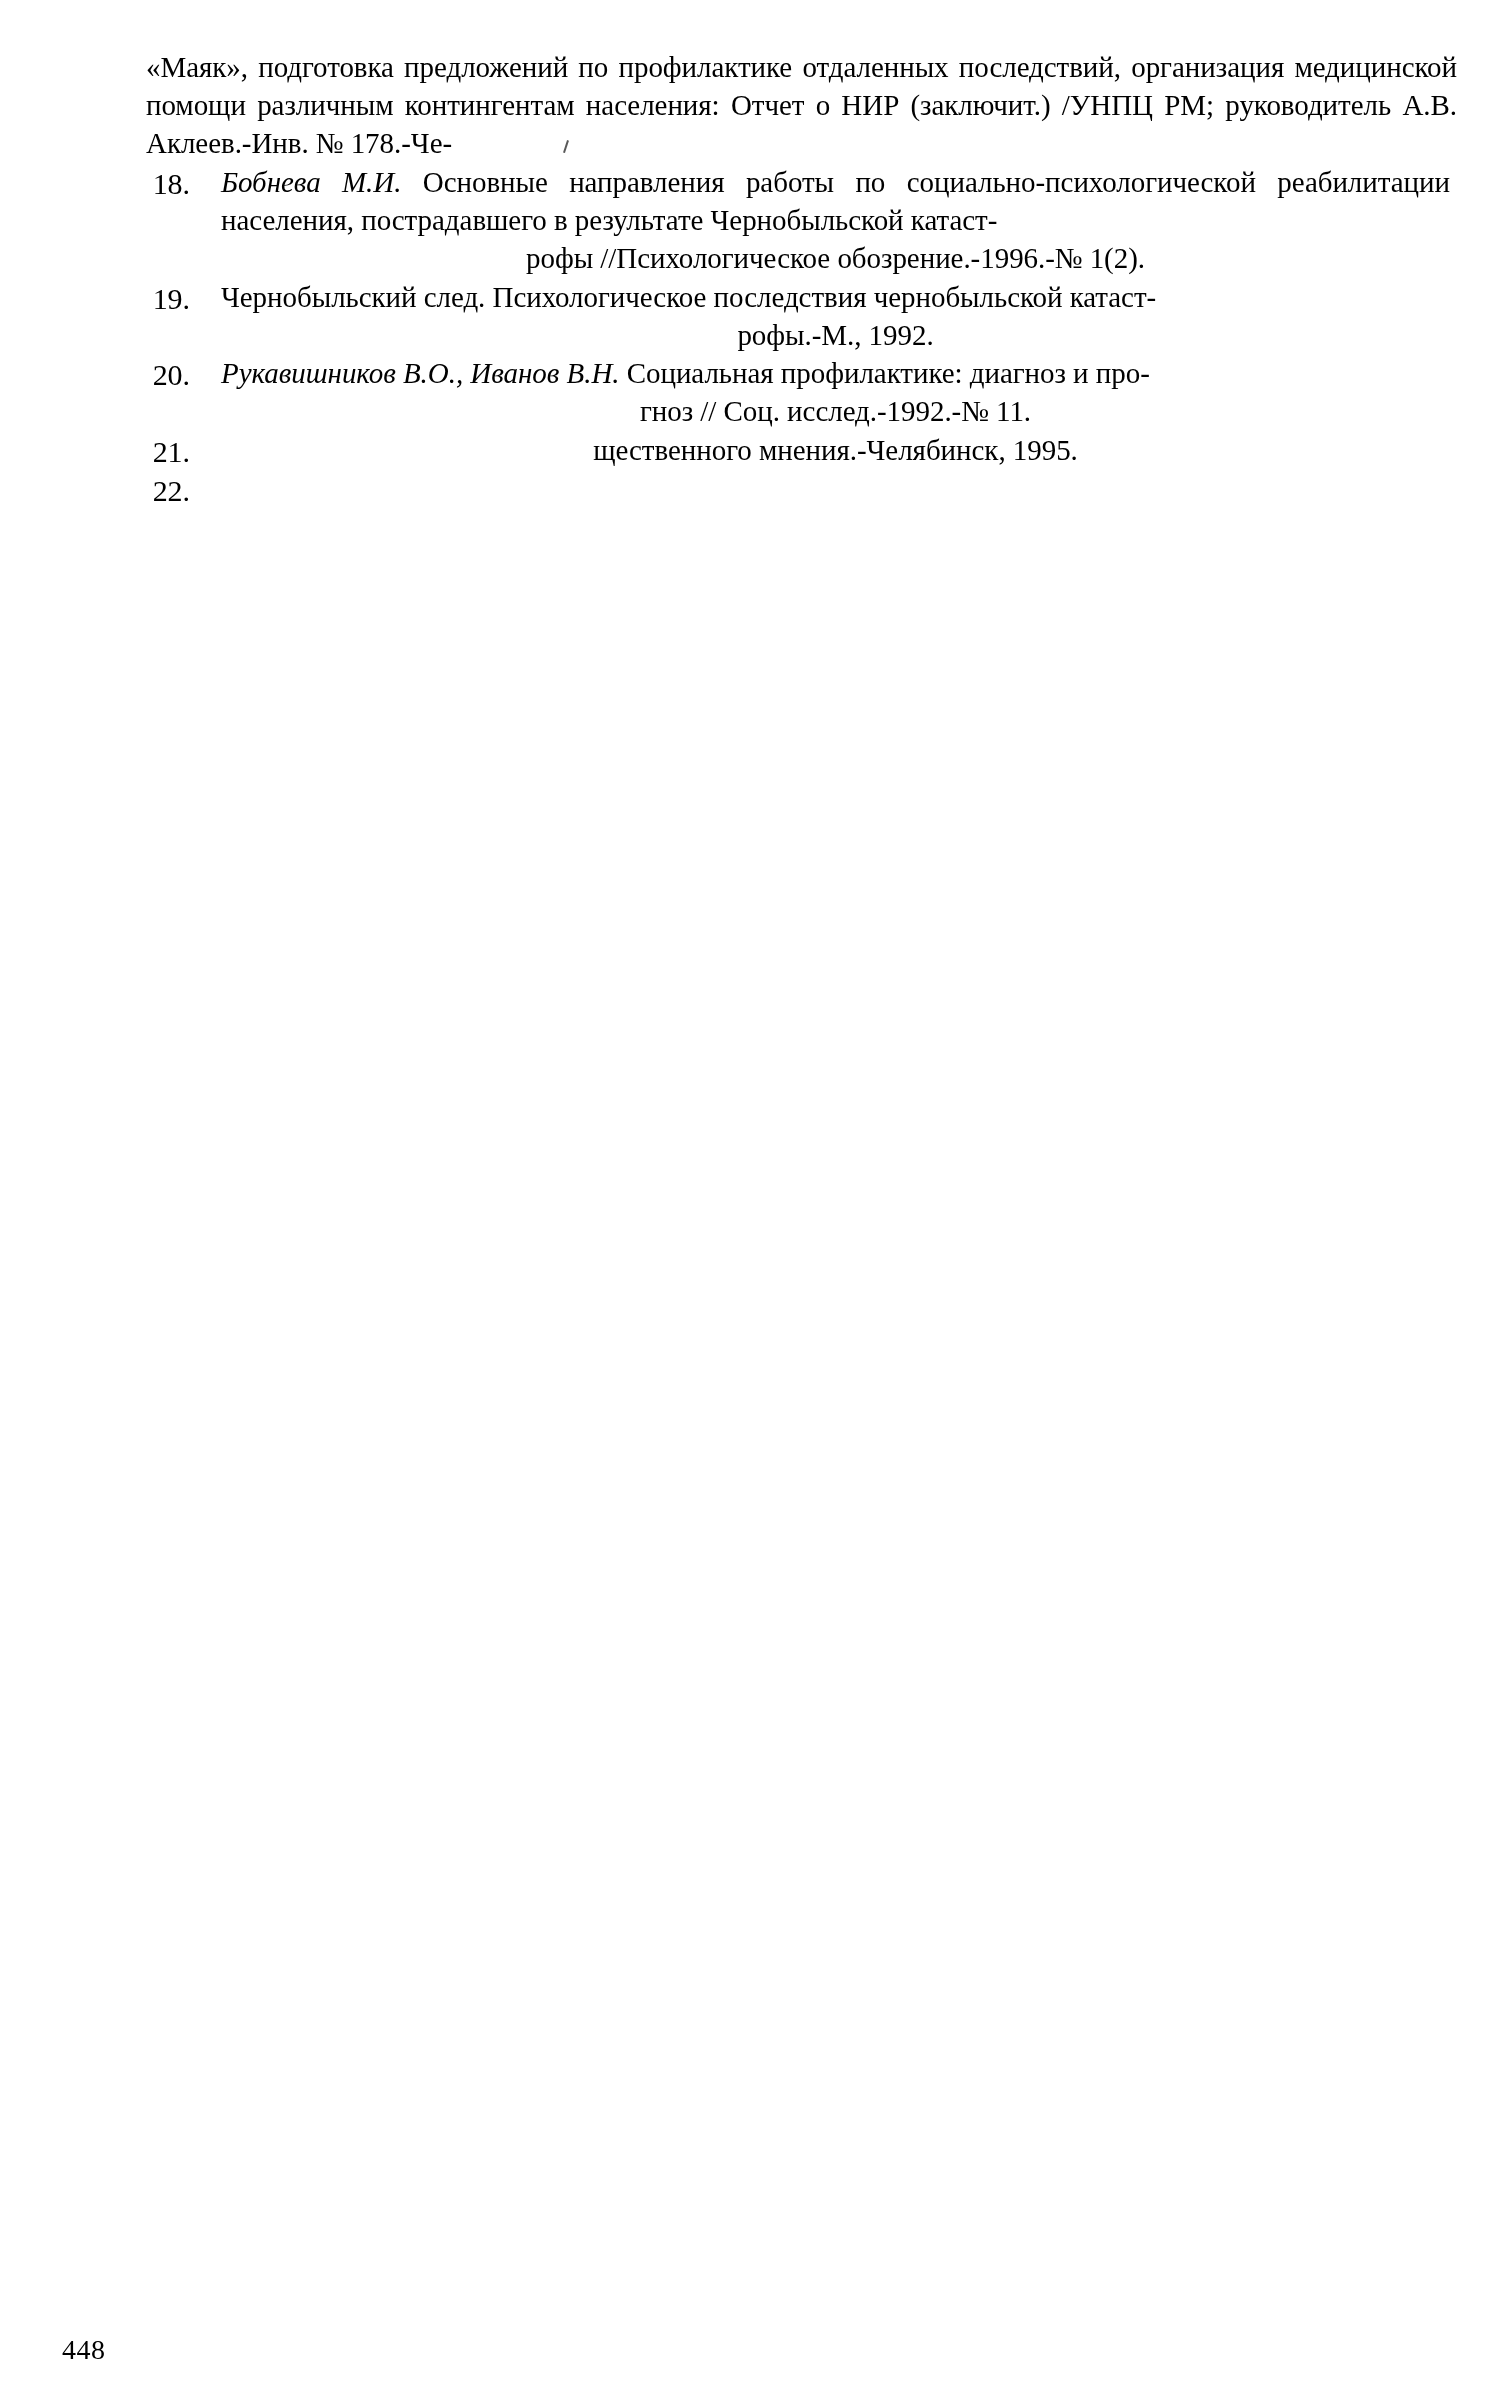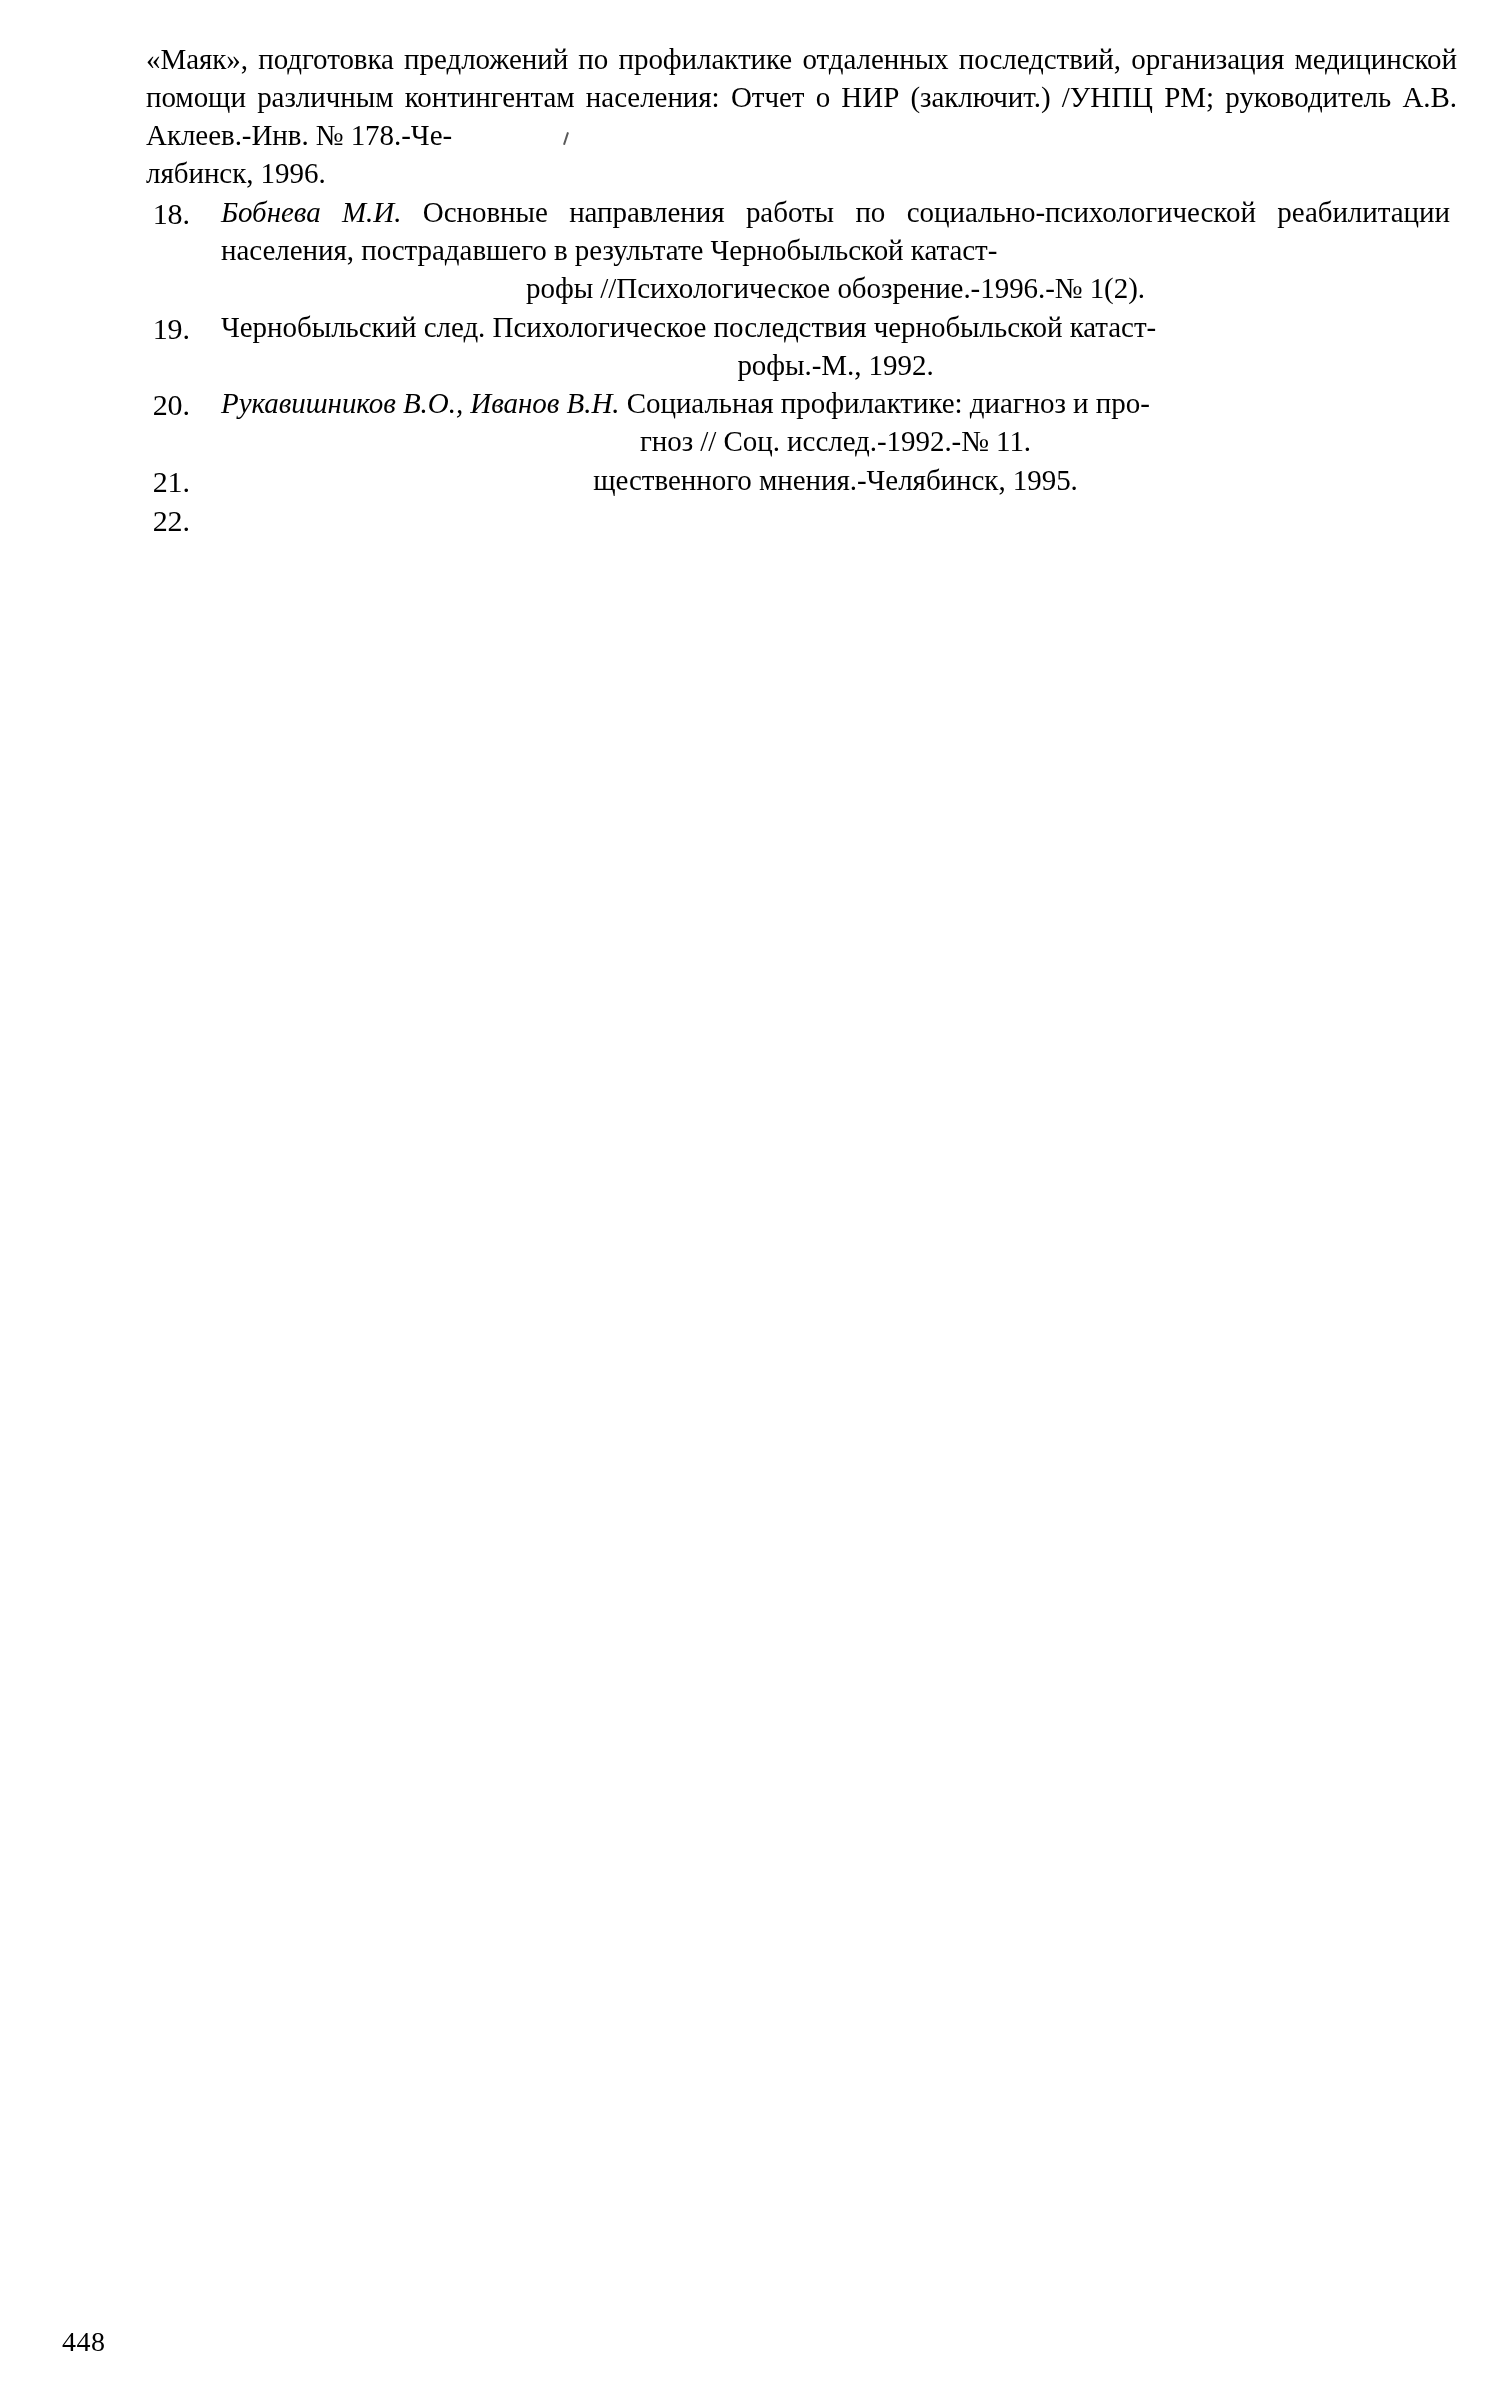--- a/index.html
+++ b/index.html
@@ -11,21 +11,21 @@
     width: 1507px;
     height: 2401px;
     position: relative;
     font-family: "Liberation Serif", "DejaVu Serif", serif;
     color: #000000;
     overflow: hidden;
   }
 
   .page {
     position: absolute;
-    top: 0;
+    top: 8px;
     left: 0;
     width: 1507px;
     height: 2161px;
   }
 
   .content {
     position: absolute;
     top: 41px;
     left: 132px;
     width: 1318px;
@@ -102,21 +102,20 @@
 <body>
 
 <div class="page">
 
   <div class="content">
 
     <p class="cont-para">
       <span>«Маяк», подготовка предложений по профилактике отдаленных последствий,</span>
       <span>организация медицинской помощи различным контингентам населения: Отчет</span>
       <span>о НИР (заключит.) /УНПЦ РМ; руководитель А.В. Аклеев.-Инв. № 178.-Че-</span>
-      <span class="lastline">лябинск, 1996.</span>
     </p>
 
     <ol class="ref-list">
 
       <li>
         <span class="num">18.</span>
         <span class="ital">Бобнева М.И.</span><span> Основные направления работы по социально-психологической</span>
         <span>реабилитации населения, пострадавшего в результате Чернобыльской катаст-</span>
         <span class="lastline">рофы //Психологическое обозрение.-1996.-№ 1(2).</span>
       </li>

